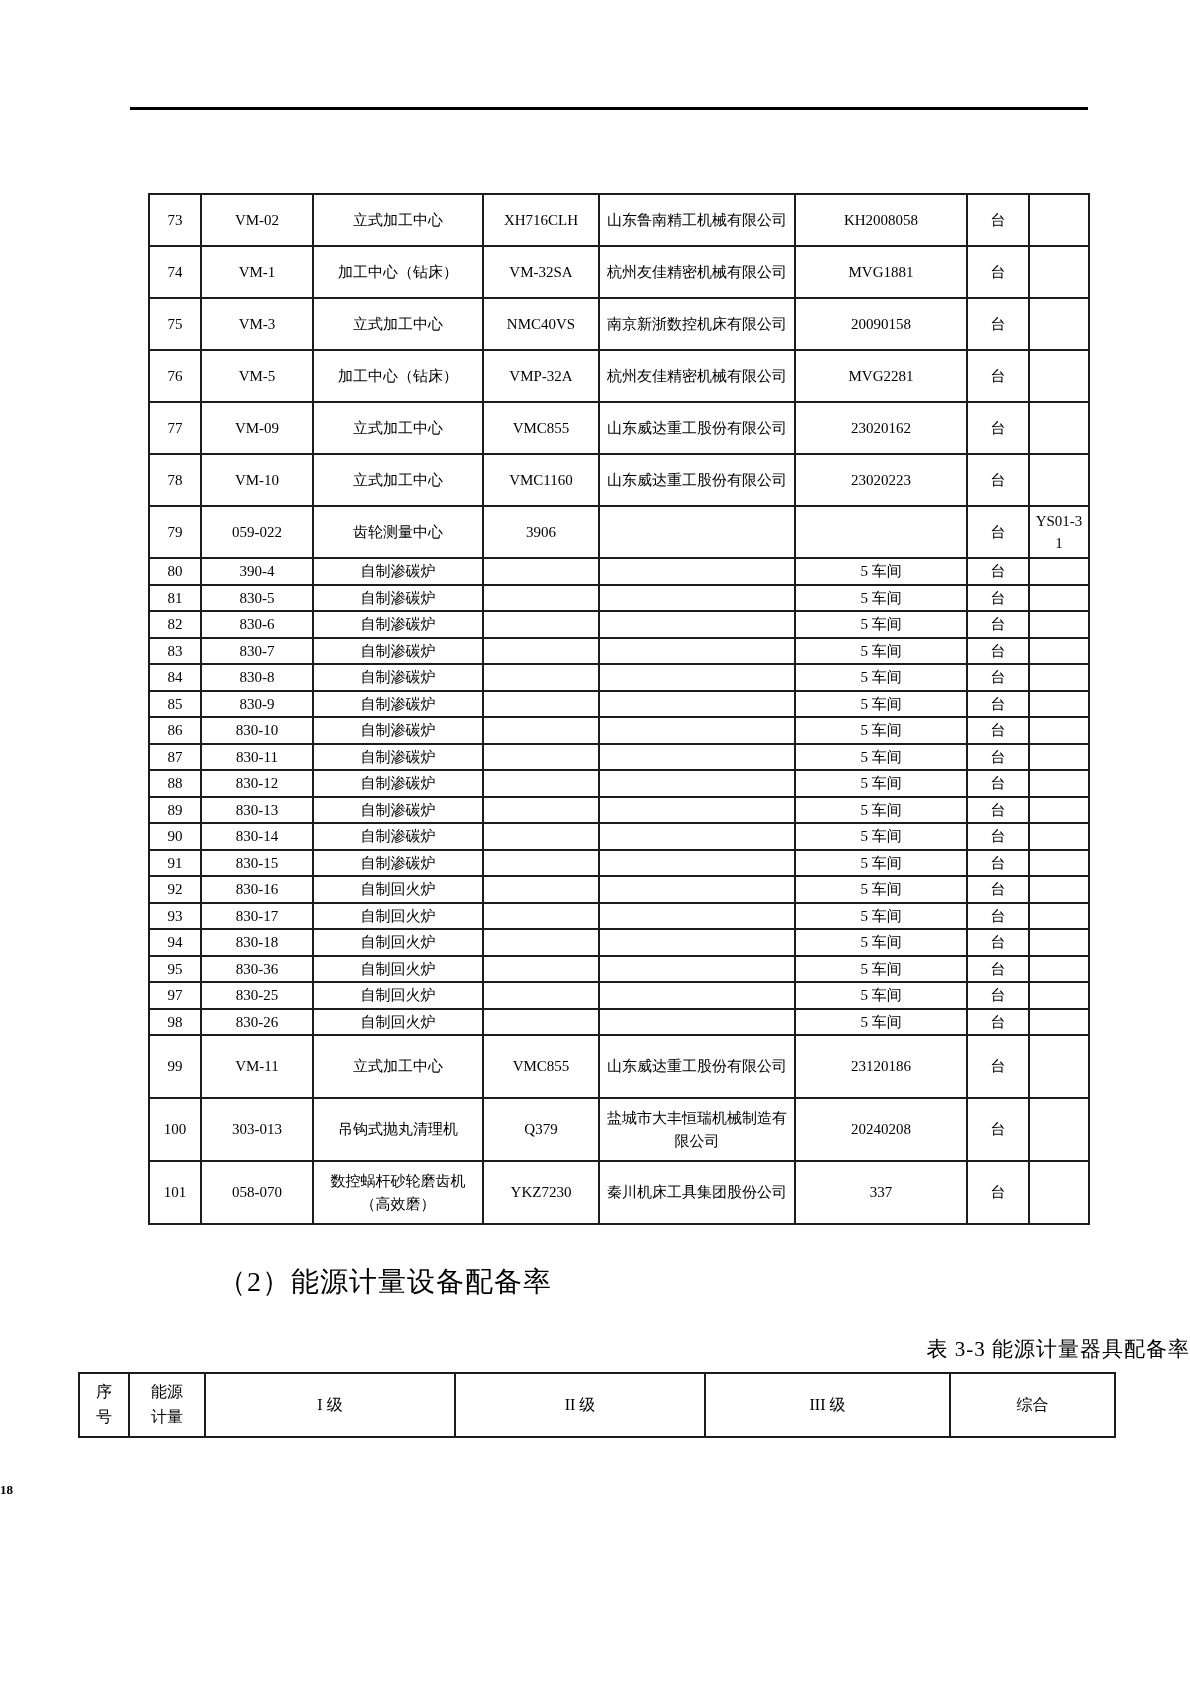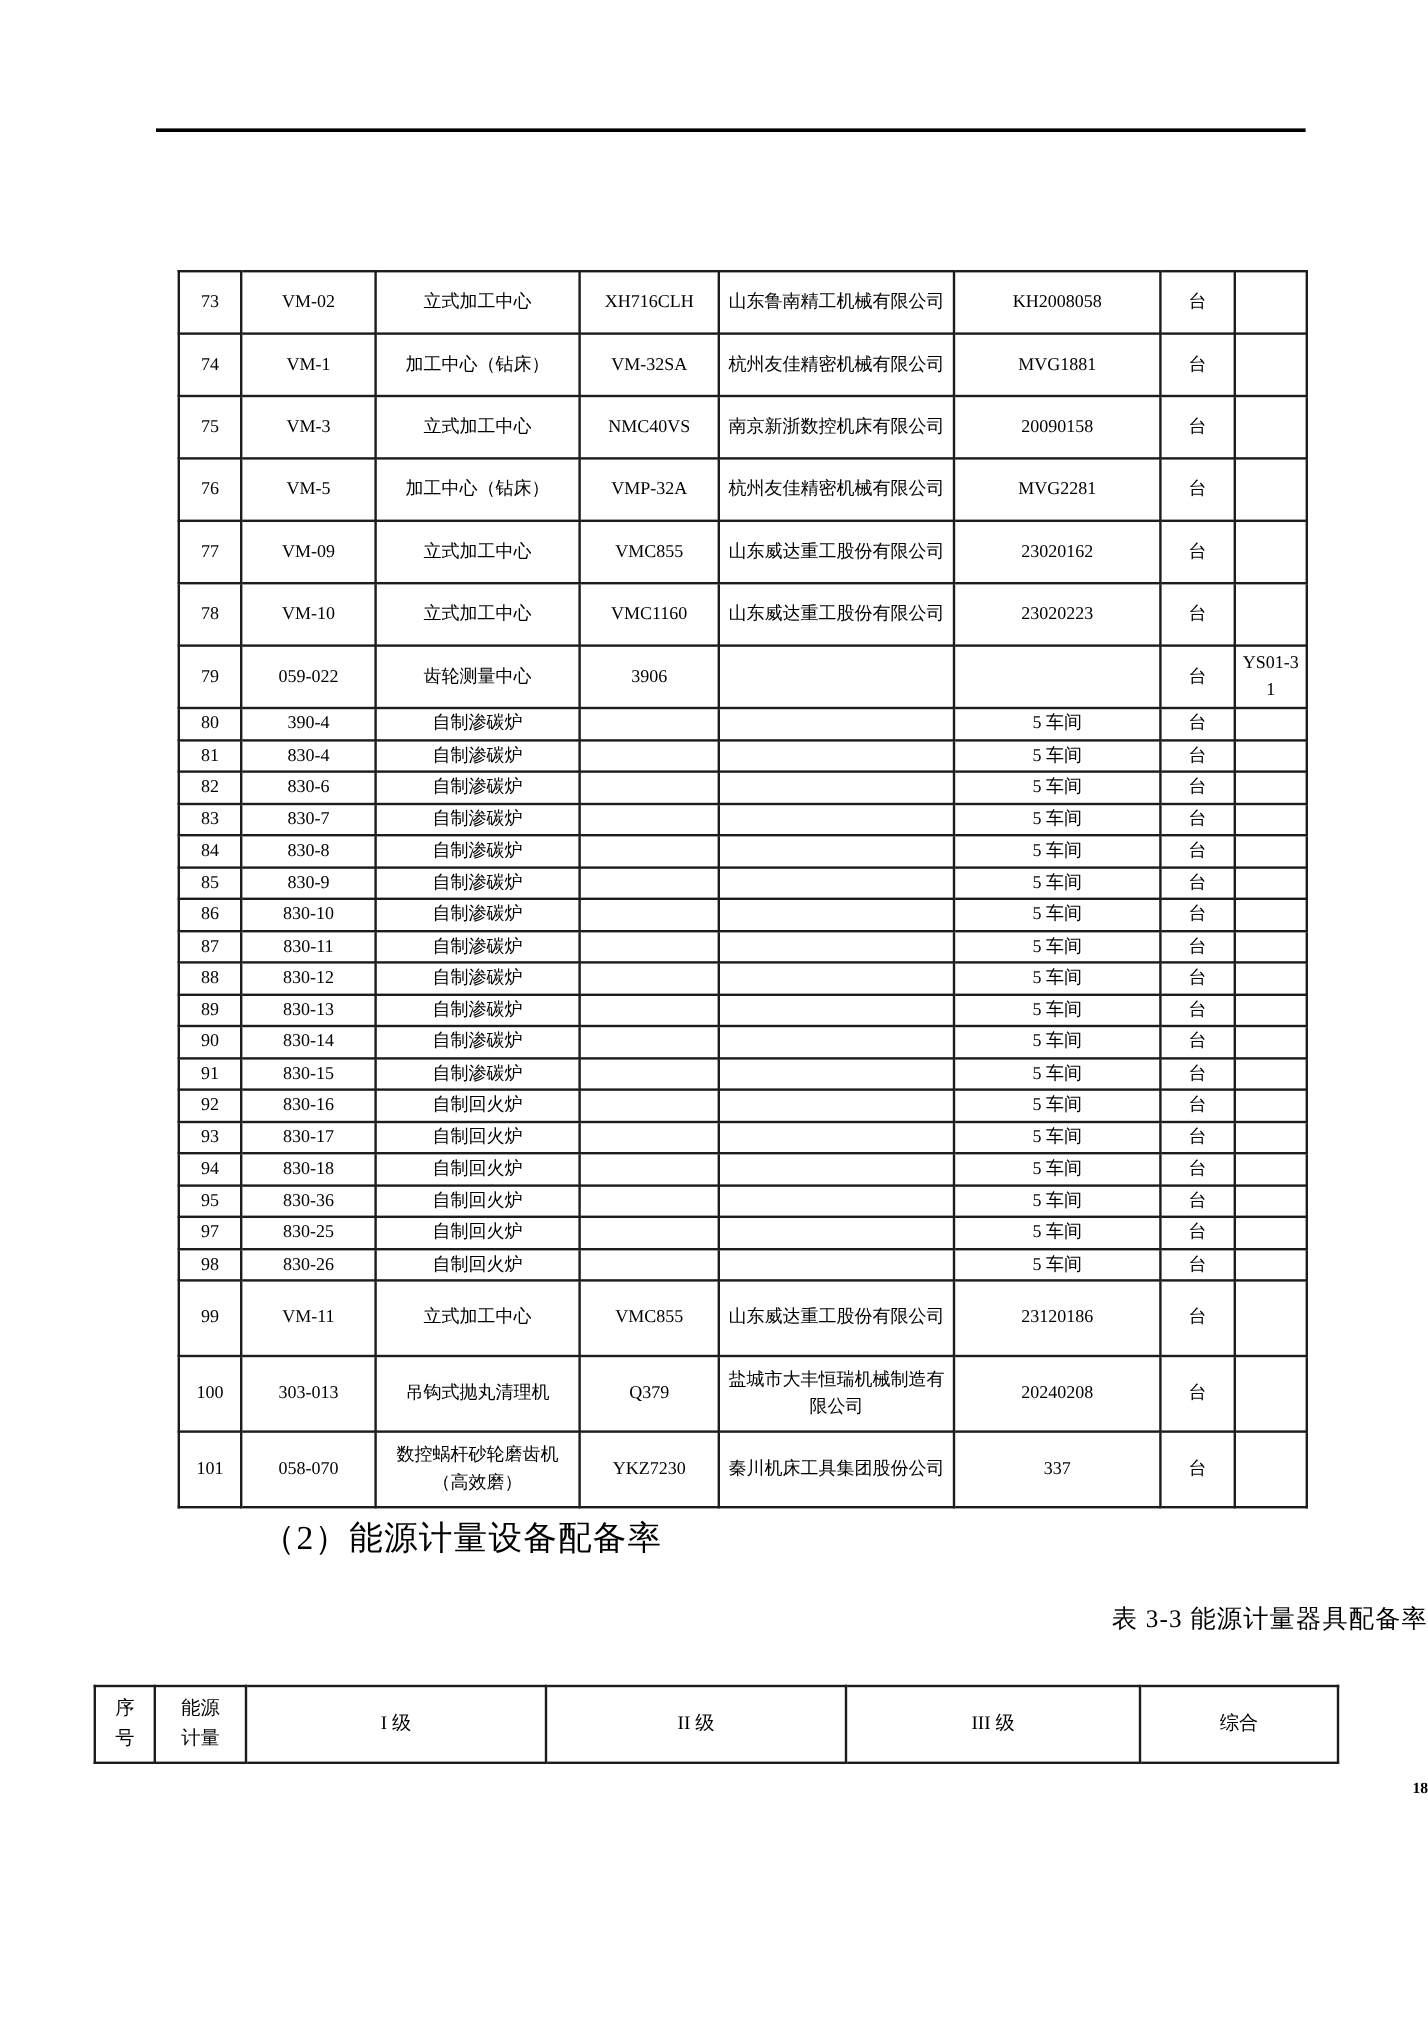--- a/index.html
+++ b/index.html
@@ -4,21 +4,21 @@
 <style>
   html,body{margin:0;padding:0;}
   body{
     width:1190px;height:1683px;position:relative;background:#ffffff;
     font-family:"Liberation Serif","DejaVu Serif",serif;color:#000;
   }
   .top-rule{
     position:absolute;left:130px;top:107px;width:958px;height:3px;background:#000;
   }
   
-  table{border-collapse:collapse;table-layout:fixed;margin-top:32px;}
+  table{border-collapse:collapse;table-layout:fixed;}
   .equip-table{
     position:absolute;left:148px;top:193px;width:940px;
     font-size:15px;
   }
   .equip-table td{
     border:2px solid #1c1c1c;text-align:center;vertical-align:middle;
     padding:1px 3px;line-height:1.5;overflow:hidden;word-break:break-all;
   }
   .r-tall td{height:48px;}
   .r-short td{height:22px;}
@@ -34,21 +34,21 @@
   }
   
   .meter-table{
     position:absolute;left:78px;top:1372px;width:1036px;font-size:16px;
   }
   .meter-table td{
     border:2px solid #1c1c1c;text-align:center;vertical-align:middle;
     padding:2px 3px;line-height:1.55;height:58px;
   }
   .page-number{
-    position:absolute;left:0;top:1482px;width:1190px;text-align:right;
+    position:absolute;left:0;top:1482px;width:1190px;text-align:left;
     font-size:13px;font-weight:bold;
   }
 </style>
 </head>
 <body>
 
 <div class="top-rule"></div>
 
 <table class="equip-table">
   <colgroup>
@@ -137,21 +137,21 @@
         <td class="c1">390-4</td>
         <td class="c2">自制渗碳炉</td>
         <td class="c3"></td>
         <td class="c4"></td>
         <td class="c5">5 车间</td>
         <td class="c6">台</td>
         <td class="c7"></td>
       </tr>
       <tr class="r-short">
         <td class="c0">81</td>
-        <td class="c1">830-4</td>
+        <td class="c1">830-5</td>
         <td class="c2">自制渗碳炉</td>
         <td class="c3"></td>
         <td class="c4"></td>
         <td class="c5">5 车间</td>
         <td class="c6">台</td>
         <td class="c7"></td>
       </tr>
       <tr class="r-short">
         <td class="c0">82</td>
         <td class="c1">830-6</td>

